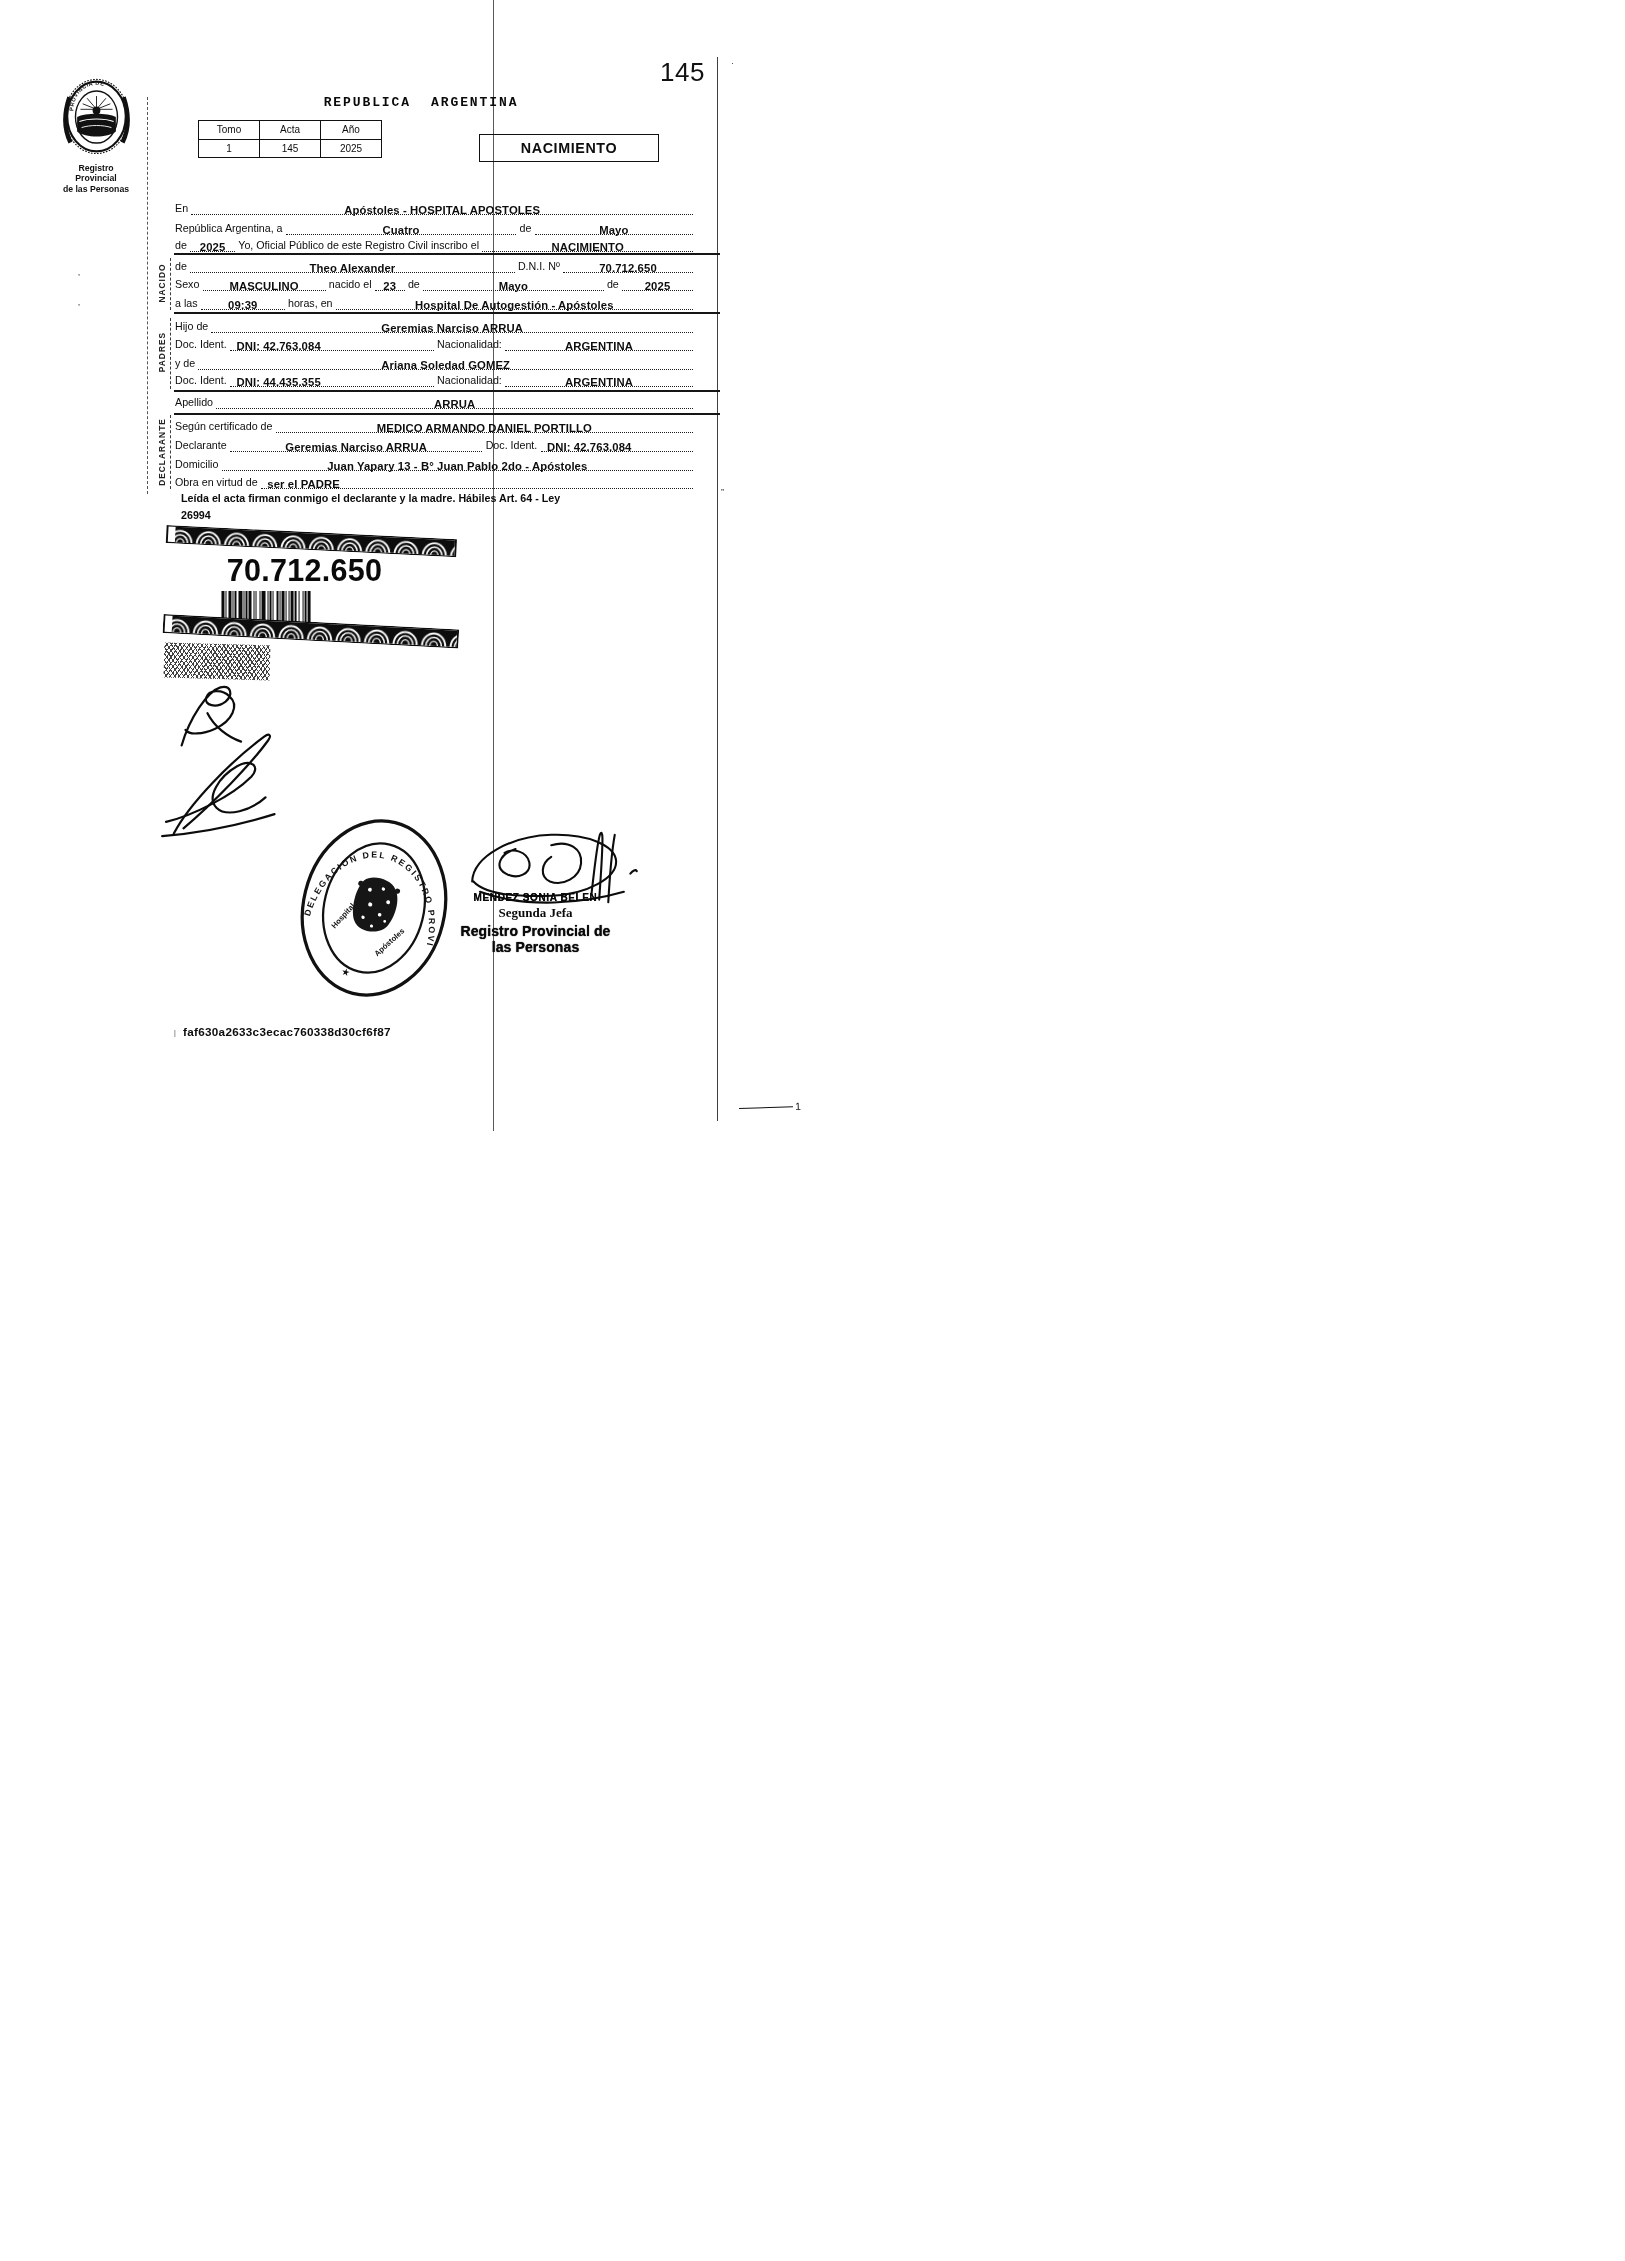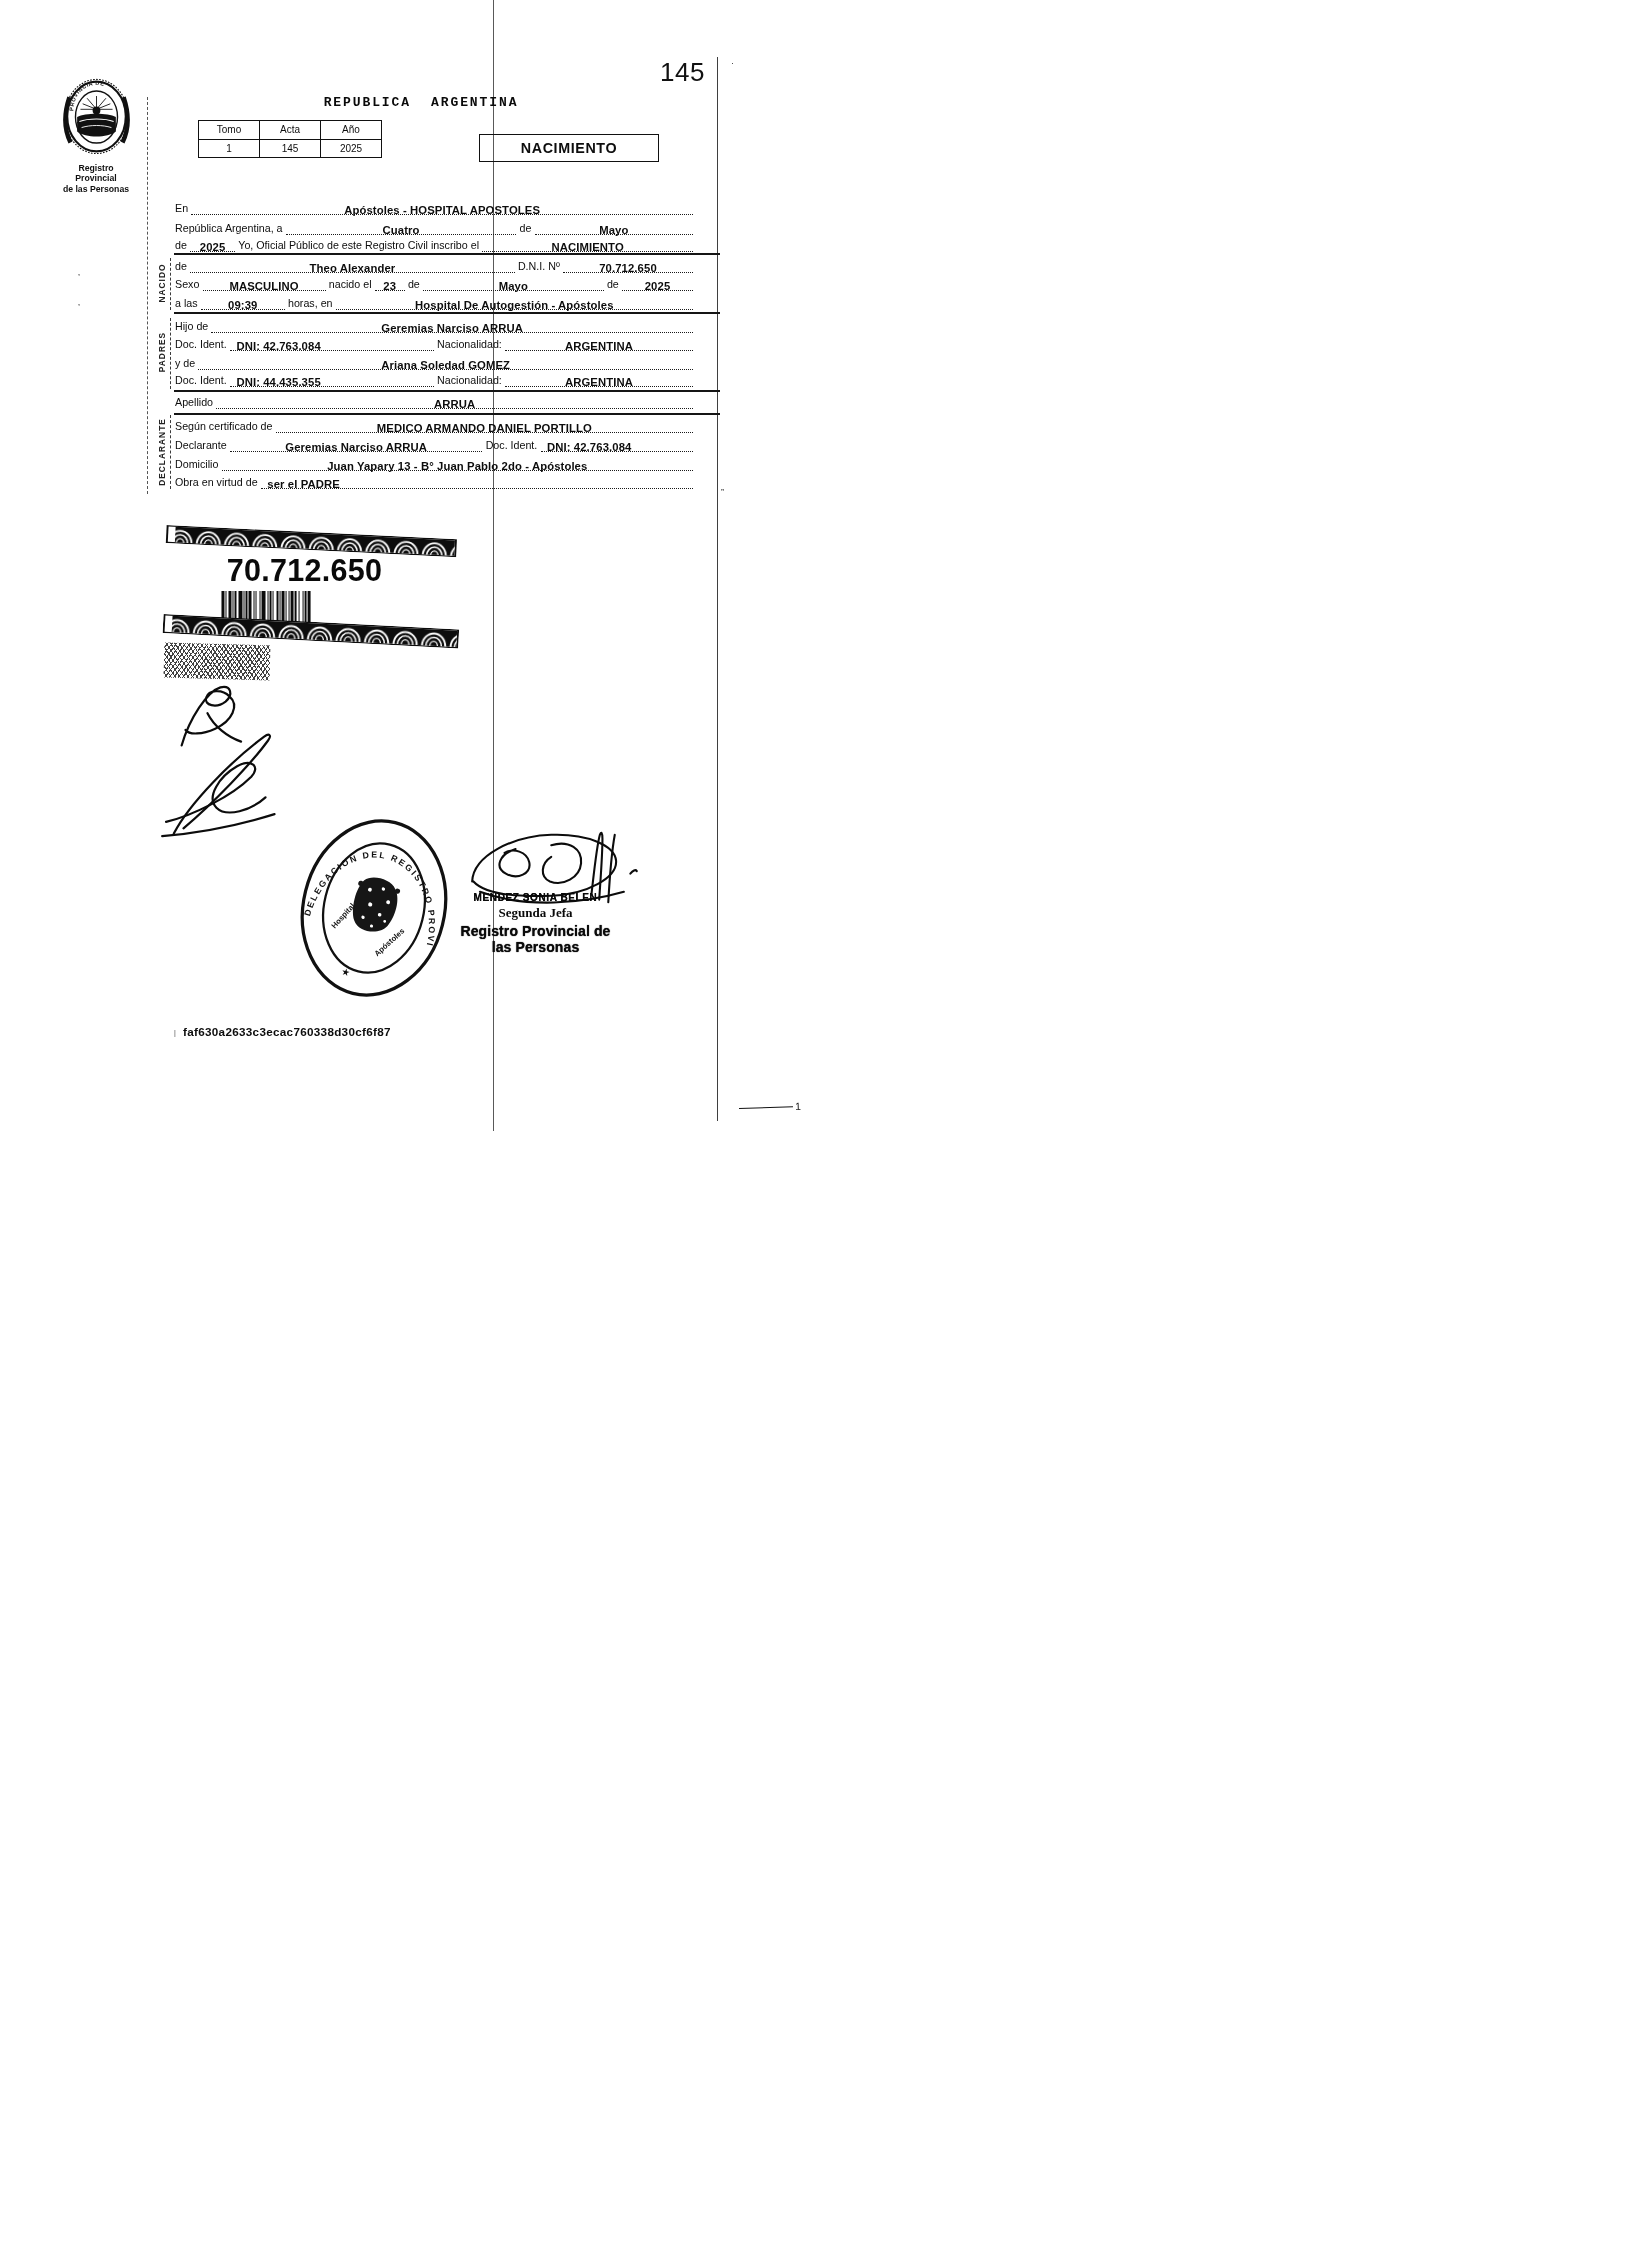--- a/index.html
+++ b/index.html
@@ -284,20 +284,24 @@
         <span class="val">Juan Yapary 13 - B° Juan Pablo 2do - Apóstoles</span>
       </span>
   </div>
   <div class="frow" style="top:472px;">
     <span class="lbl">Obra en virtud de</span>
     <span class="fill left">
         <span class="val">ser el PADRE</span>
       </span>
   </div>
 
+  <div class="closing">
+    <div>Leída el acta firman conmigo el declarante y la madre. Hábiles   Art. 64 - Ley</div>
+    <div>26994</div>
+  </div>
 
   <div class="band band1">
     <svg width="293" height="18" viewBox="0 0 452 28">
       <defs>
         <pattern id="guil" width="44" height="28" patternUnits="userSpaceOnUse">
           <rect width="44" height="28" fill="#0d0d0d"></rect>
           <path d="M4 28 A18 20 0 0 1 40 28" fill="none" stroke="#fff" stroke-width="3"></path>
           <path d="M10 28 A12 14 0 0 1 34 28" fill="none" stroke="#fff" stroke-width="2.5"></path>
           <path d="M16 28 A6 8 0 0 1 28 28" fill="none" stroke="#fff" stroke-width="2"></path>
         </pattern>

